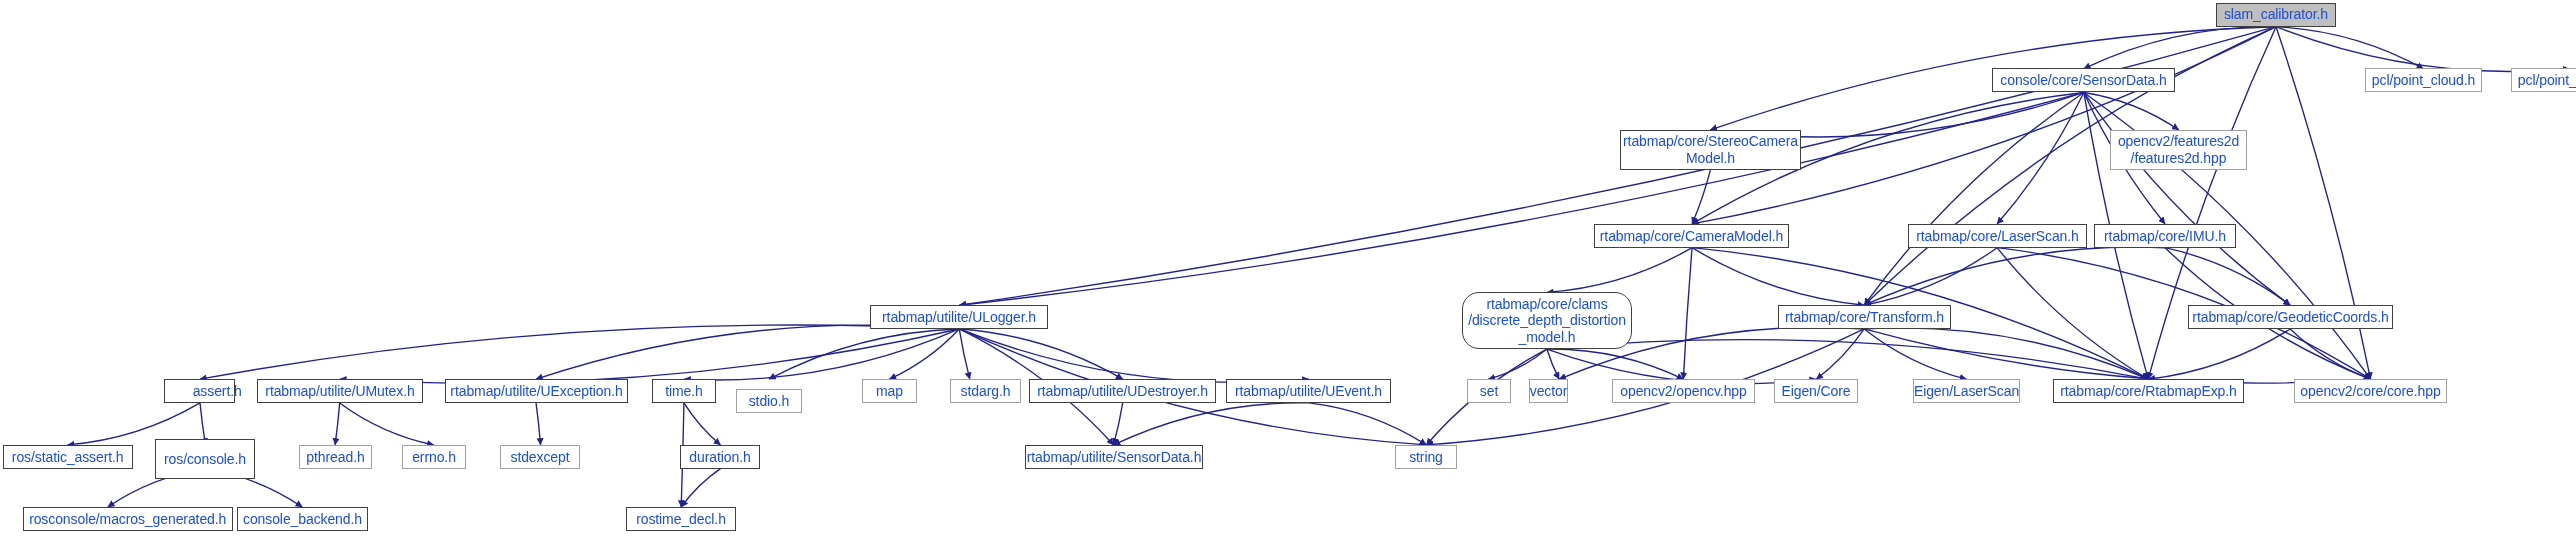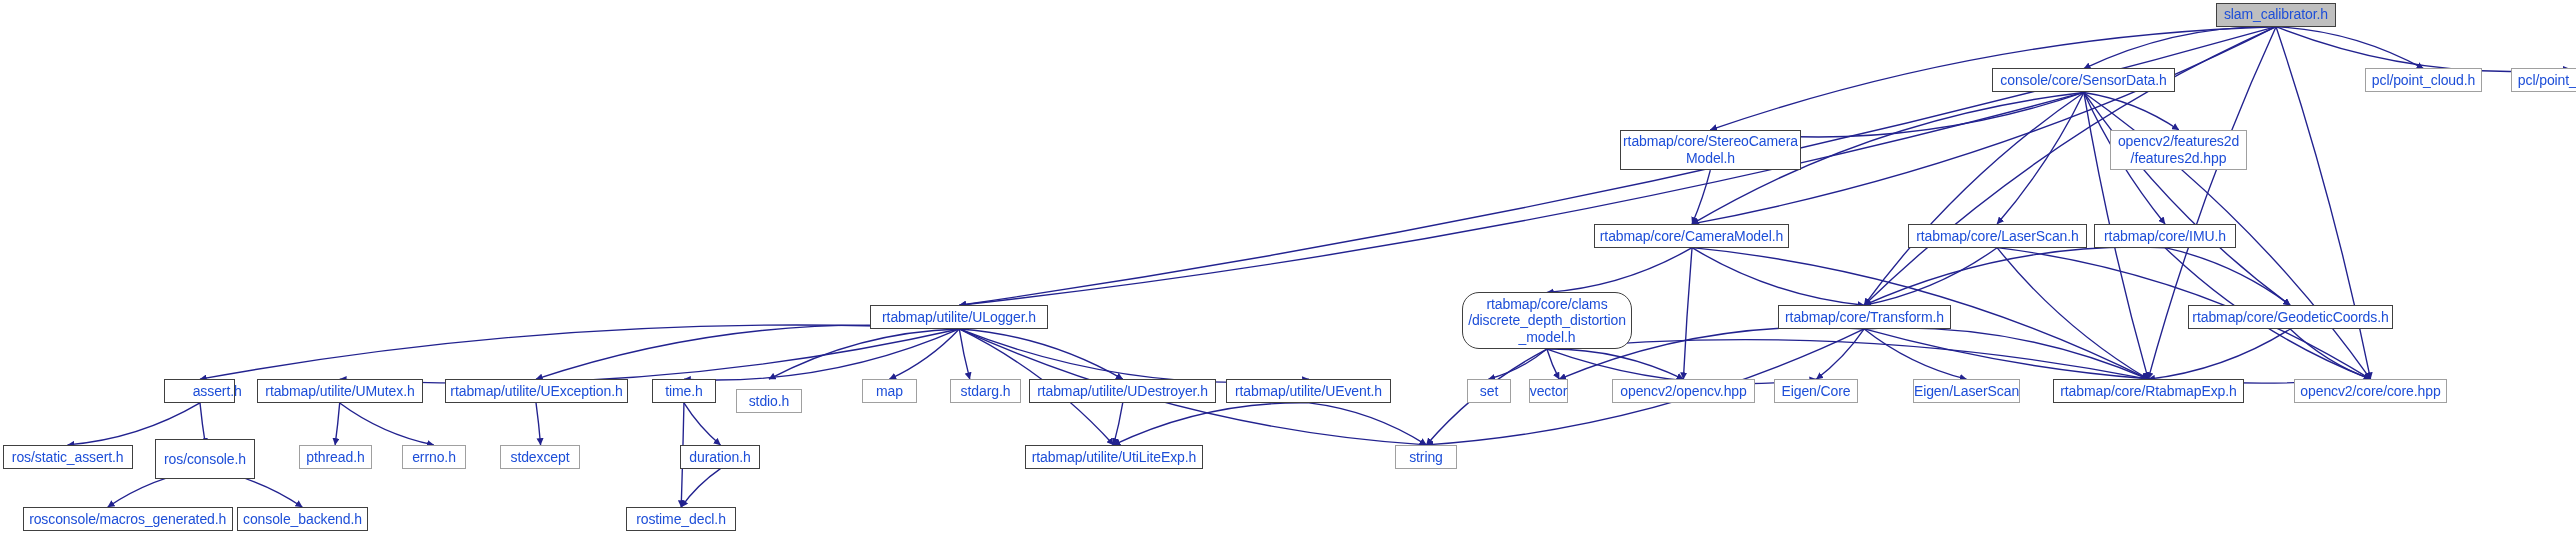--- a/index.html
+++ b/index.html
@@ -173,20 +173,20 @@
       <div class="node light" style="left: 1774px; top: 379px; width: 84px; height: 24px;"><span class="node-label">Eigen/Core</span></div>
       <div class="node light" style="left: 1913px; top: 379px; width: 107px; height: 24px;"><span class="node-label">Eigen/LaserScan</span></div>
       <div class="node solid" style="left: 2053px; top: 379px; width: 191px; height: 24px;"><span class="node-label">rtabmap/core/RtabmapExp.h</span></div>
       <div class="node light" style="left: 2294px; top: 379px; width: 153px; height: 24px;"><span class="node-label">opencv2/core/core.hpp</span></div>
       <div class="node solid" style="left: 2.7px; top: 445px; width: 130px; height: 24px;"><span class="node-label">ros/static_assert.h</span></div>
       <div class="node solid" style="left: 155px; top: 439px; width: 100px; height: 40px;"><span class="node-label">ros/console.h</span></div>
       <div class="node light" style="left: 299px; top: 445px; width: 73px; height: 24px;"><span class="node-label">pthread.h</span></div>
       <div class="node light" style="left: 402px; top: 445px; width: 64px; height: 24px;"><span class="node-label">errno.h</span></div>
       <div class="node light" style="left: 500px; top: 445px; width: 80px; height: 24px;"><span class="node-label">stdexcept</span></div>
       <div class="node solid" style="left: 680px; top: 445px; width: 80px; height: 24px;"><span class="node-label">duration.h</span></div>
-      <div class="node solid" style="left: 1025px; top: 445px; width: 178px; height: 24px;"><span class="node-label">rtabmap/utilite/UtiLiteExp.h</span></div>
+      <div class="node solid" style="left: 1025px; top: 445px; width: 178px; height: 24px;"><span class="node-label">rtabmap/utilite/SensorData.h</span></div>
       <div class="node light" style="left: 1395px; top: 445px; width: 62px; height: 24px;"><span class="node-label">string</span></div>
       <div class="node solid" style="left: 2.7px; top: 507px; width: 210px; height: 24px; margin-left: 20px;"><span class="node-label">rosconsole/macros_generated.h</span></div>
       <div class="node solid" style="left: 237px; top: 507px; width: 131px; height: 24px;"><span class="node-label">console_backend.h</span></div>
       <div class="node solid" style="left: 626px; top: 507px; width: 110px; height: 24px;"><span class="node-label">rostime_decl.h</span></div>
     </div>
 </div>
 
 
 </body></html>

